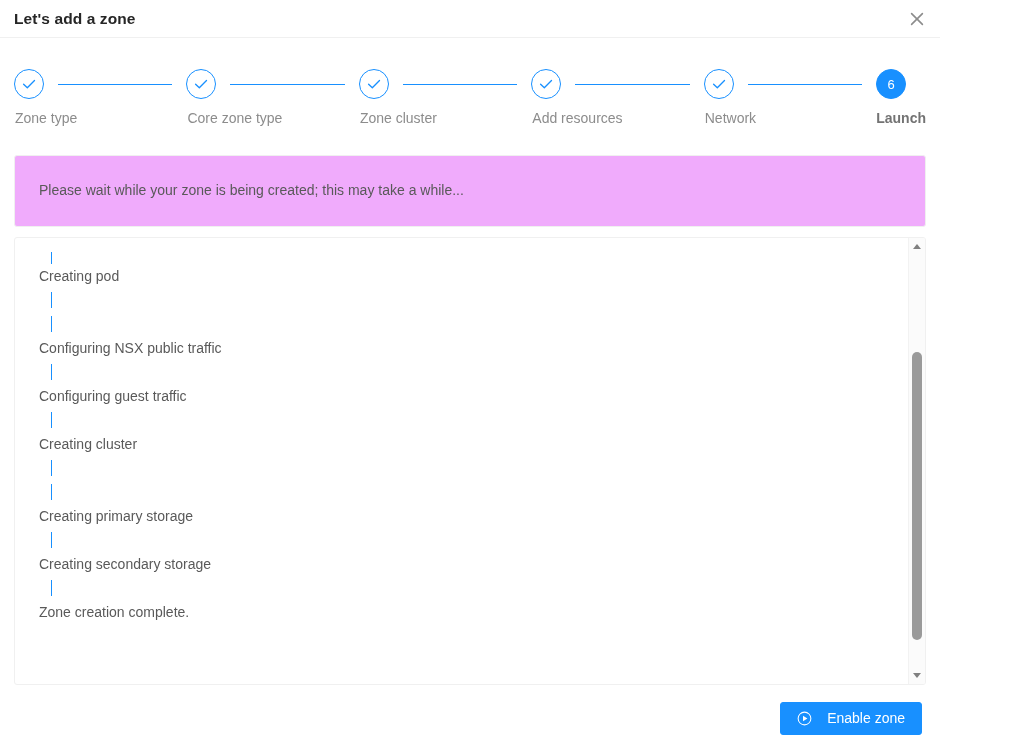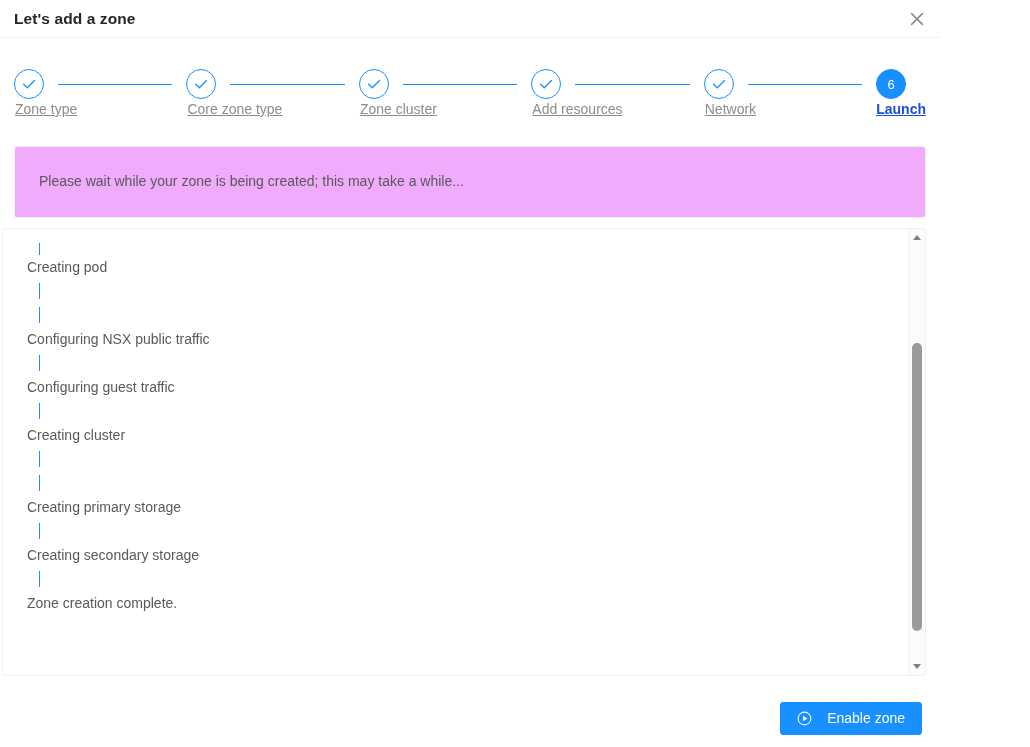--- a/index.html
+++ b/index.html
@@ -102,29 +102,29 @@
     line-height: 1;
     font-family: "Liberation Sans", sans-serif;
   }
   .step-line {
     flex: 1 1 auto;
     height: 1px;
     background: #1890ff;
     margin: 0 14px 0 14px;
   }
   .step-label {
+    margin-top: 9px;
     font-size: 14px;
     color: #8c8c8c;
     line-height: 1.3;
     white-space: nowrap;
     padding-left: 1px;
-    text-decoration: underline;
   }
   .step-label.active {
-    color: #1d4ed8;
+    color: #737373;
     font-weight: 700;
   }
   .step:last-child .step-label { padding-left: 0; }
   .step:last-child .step-head { width: 30px; }
 
   
   .notice-box {
     margin: 28px 14px 0 14px;
     border: 1px solid #f0f0f0;
     border-radius: 3px;
@@ -137,21 +137,21 @@
   }
   .notice-text {
     font-size: 14px;
     color: #595959;
     line-height: 1.4;
   }
 
   
   .log-panel {
     position: relative;
-    margin: 10px 14px 0 2px;
+    margin: 10px 14px 0 14px;
     border: 1px solid #f0f0f0;
     border-radius: 3px;
     background: #ffffff;
     height: 448px;
     overflow: hidden;
   }
   .log-scroll-area {
     position: absolute;
     left: 0;
     top: 0;

